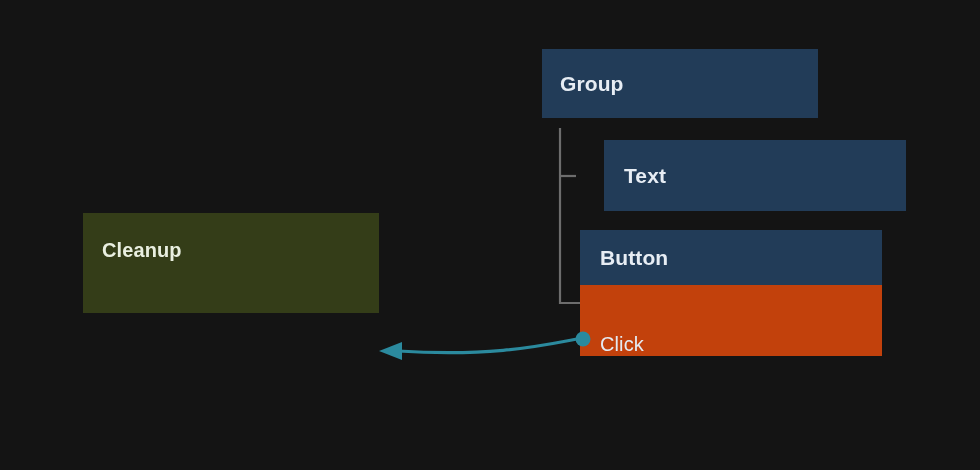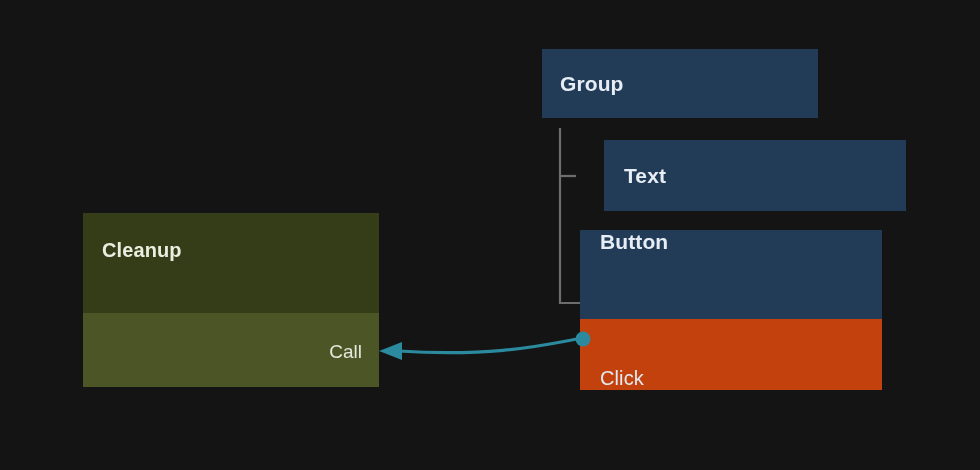--- a/index.html
+++ b/index.html
@@ -89,23 +89,24 @@
     margin-left: 24px;
   }
   .node-button {
     left: 580px;
     top: 230px;
     width: 302px;
     height: 148px;
   }
   .button-header {
     background: #223c58;
-    height: 89px;
+    height: 55px;
     box-sizing: border-box;
     display: flex;
+    align-items: center;
     padding-left: 20px;
   }
   .button-port-row {
     background: #c2410c;
     height: 71px;
     box-sizing: border-box;
     display: flex;
     align-items: flex-end;
     padding-left: 20px;
   }
@@ -145,23 +146,20 @@
 </style>
 </head>
 <body>
 
 <div id="canvas">
 
   <div class="node node-green">
     <div class="green-header">
       <div class="green-title">Cleanup</div>
     </div>
-    <div class="green-port-row">
-      <span class="green-port-label">Call</span>
-    </div>
   </div>
 
   <div class="node node-group">
     <span class="blue-title">Group</span>
   </div>
 
   <svg class="tree-svg" viewBox="0 0 40 195">
     <path d="M10,10 L10,185 L30,185" fill="none" stroke="#6d6d6d" stroke-width="2.2"></path>
     <path d="M10,58 L26,58" fill="none" stroke="#6d6d6d" stroke-width="2.2"></path>
   </svg>

